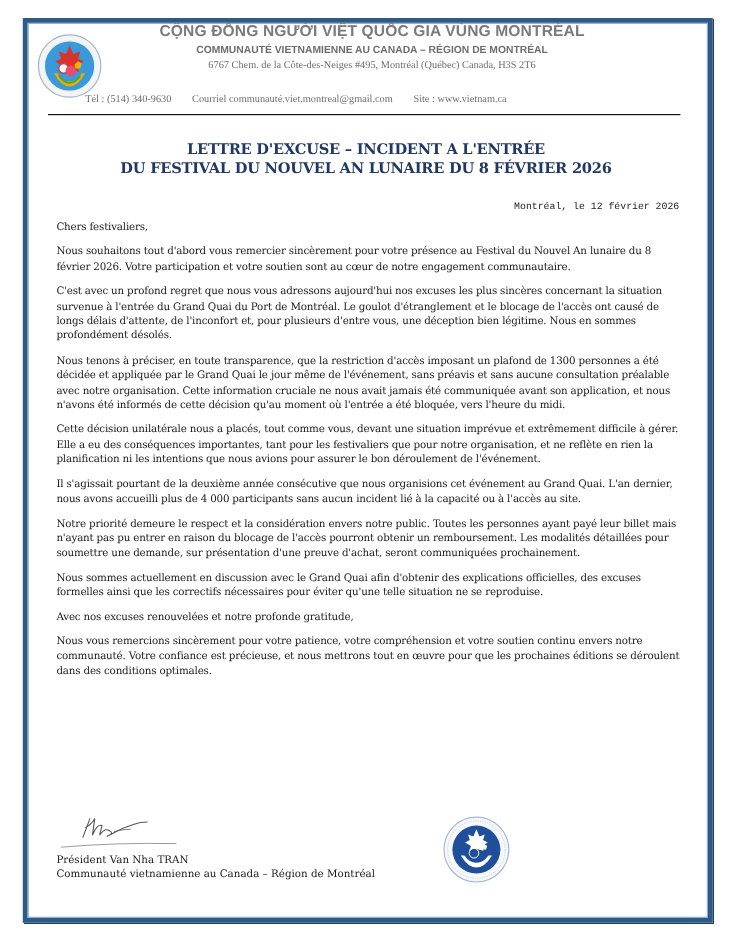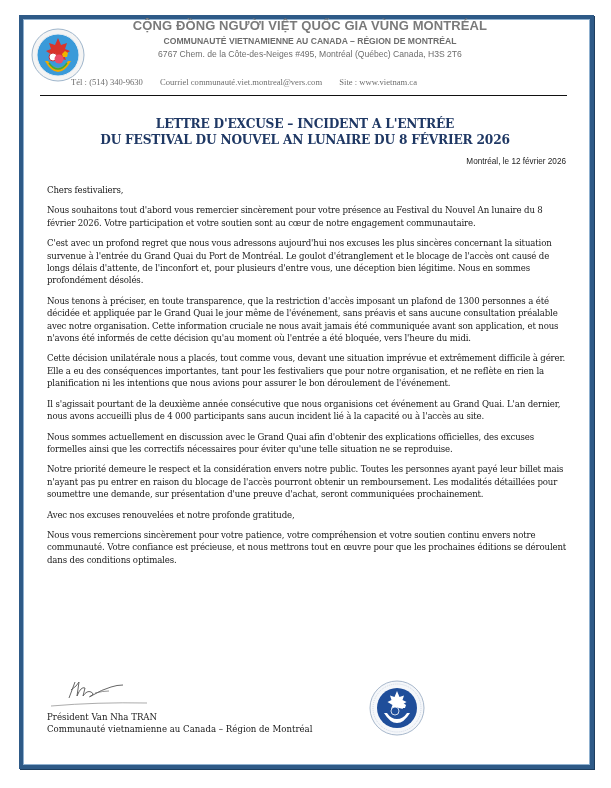--- a/index.html
+++ b/index.html
@@ -12,35 +12,35 @@
   }
   .logo-top {
     position: absolute; left: 31px; top: 28px; width: 54px; height: 54px;
   }
   .header {
     position: absolute; left: 60px; top: 18px; width: 500px; text-align: center;
     font-family: "Liberation Sans", sans-serif; color: #6b6b6b;
   }
   .h-line1 { font-size: 13px; font-weight: bold; color: #7a7a7a; letter-spacing: 0.1px; line-height: 16px; }
   .h-line2 { font-size: 8.6px; font-weight: bold; color: #6d6d6d; line-height: 13px; margin-top: 1px; }
-  .h-line3 { font-family: Liberation Sans, sans-serif; font-size: 8.6px; color: #6d6d6d; line-height: 12px; }
+  .h-line3 { font-family: Liberation Serif, serif; font-size: 8.6px; color: #6d6d6d; line-height: 12px; }
   .h-line4 {
     position: absolute; left: 71px; top: 77px; width: 460px;
     font-family: "Liberation Serif", serif; font-size: 8.6px; color: #6d6d6d; white-space: nowrap;
   }
   .h-line4 span { margin-right: 15px; margin-top: 24px; }
   .rule { position: absolute; left: 40px; top: 95px; width: 527px; height: 1px; background: #111; }
   .title {
     position: absolute; left: 40px; top: 116px; width: 530px; text-align: center;
     font-family: "DejaVu Serif", serif; font-weight: bold; color: #1f3864;
     font-size: 12.2px; line-height: 16px; letter-spacing: -0.2px;
   }
   .date {
-    position: absolute; right: 45px; top: 157px;
-    font-family: Liberation Sans, sans-serif; font-size: 8.2px; color: #222;
+    position: absolute; right: 45px; top: 168px;
+    font-family: Liberation Mono, monospace; font-size: 8.2px; color: #222;
   }
   .body {
     position: absolute; left: 47px; top: 184px; width: 520px;
     font-family: "DejaVu Serif", serif; font-size: 8.6px; line-height: 12.4px; color: #1a1a1a;
     letter-spacing: -0.15px;
   }
   .body p { margin: 0 0 8px 0; }
   .signature { position: absolute; left: 47px; top: 676px; width: 110px; height: 32px; }
   .sig-block {
     position: absolute; left: 47px; top: 711px;
@@ -65,41 +65,41 @@
   <path d="M18 35 Q22 41 27 41 Q32 41 36 35" fill="none" stroke="#3cab3c" stroke-width="1.5"></path>
 </svg>
 
 <div class="header">
   <div class="h-line1">CỘNG ĐỒNG NGƯỜI VIỆT QUỐC GIA VÙNG MONTRÉAL</div>
   <div class="h-line2">COMMUNAUTÉ VIETNAMIENNE AU CANADA – RÉGION DE MONTRÉAL</div>
   <div class="h-line3">6767 Chem. de la Côte-des-Neiges #495, Montréal (Québec) Canada, H3S 2T6</div>
 </div>
 <div class="h-line4">
   <span>Tél : (514) 340-9630</span>
-  <span>Courriel communauté.viet.montreal@vers.com</span>
+  <span>Courriel communauté.viet.montreal@gmail.com</span>
   <span>Site : www.vietnam.ca</span>
 </div>
 <div class="rule"></div>
 
 <div class="title">
   <div>LETTRE D'EXCUSE – INCIDENT A L'ENTRÉE</div>
   <div>DU FESTIVAL DU NOUVEL AN LUNAIRE DU 8 FÉVRIER 2026</div>
 </div>
 
 <div class="date">Montréal, le 12 février 2026</div>
 
 <div class="body">
   <p>Chers festivaliers,</p>
   <p>Nous souhaitons tout d'abord vous remercier sincèrement pour votre présence au Festival du Nouvel An lunaire du 8 février 2026. Votre participation et votre soutien sont au cœur de notre engagement communautaire.</p>
   <p>C'est avec un profond regret que nous vous adressons aujourd'hui nos excuses les plus sincères concernant la situation survenue à l'entrée du Grand Quai du Port de Montréal. Le goulot d'étranglement et le blocage de l'accès ont causé de longs délais d'attente, de l'inconfort et, pour plusieurs d'entre vous, une déception bien légitime. Nous en sommes profondément désolés.</p>
   <p>Nous tenons à préciser, en toute transparence, que la restriction d'accès imposant un plafond de 1300 personnes a été décidée et appliquée par le Grand Quai le jour même de l'événement, sans préavis et sans aucune consultation préalable avec notre organisation. Cette information cruciale ne nous avait jamais été communiquée avant son application, et nous n'avons été informés de cette décision qu'au moment où l'entrée a été bloquée, vers l'heure du midi.</p>
   <p>Cette décision unilatérale nous a placés, tout comme vous, devant une situation imprévue et extrêmement difficile à gérer. Elle a eu des conséquences importantes, tant pour les festivaliers que pour notre organisation, et ne reflète en rien la planification ni les intentions que nous avions pour assurer le bon déroulement de l'événement.</p>
   <p>Il s'agissait pourtant de la deuxième année consécutive que nous organisions cet événement au Grand Quai. L'an dernier, nous avons accueilli plus de 4 000 participants sans aucun incident lié à la capacité ou à l'accès au site.</p>
+  <p>Notre priorité demeure le respect et la considération envers notre public. Toutes les personnes ayant payé leur billet mais n'ayant pas pu entrer en raison du blocage de l'accès pourront obtenir un remboursement. Les modalités détaillées pour soumettre une demande, sur présentation d'une preuve d'achat, seront communiquées prochainement.</p>
   <p>Nous sommes actuellement en discussion avec le Grand Quai afin d'obtenir des explications officielles, des excuses formelles ainsi que les correctifs nécessaires pour éviter qu'une telle situation ne se reproduise.</p>
-  <p>Notre priorité demeure le respect et la considération envers notre public. Toutes les personnes ayant payé leur billet mais n'ayant pas pu entrer en raison du blocage de l'accès pourront obtenir un remboursement. Les modalités détaillées pour soumettre une demande, sur présentation d'une preuve d'achat, seront communiquées prochainement.</p>
   <p>Avec nos excuses renouvelées et notre profonde gratitude,</p>
   <p>Nous vous remercions sincèrement pour votre patience, votre compréhension et votre soutien continu envers notre communauté. Votre confiance est précieuse, et nous mettrons tout en œuvre pour que les prochaines éditions se déroulent dans des conditions optimales.</p>
 </div>
 
 <svg class="signature" viewBox="0 0 110 32">
   <path d="M22 22 L28 6 M24 14 Q30 10 32 6 L30 20 Q34 10 38 12 L36 20 Q40 14 44 16 Q48 18 44 20 Q40 22 46 19 Q54 14 64 11 Q70 9 76 9" fill="none" stroke="#555" stroke-width="0.9"></path>
   <path d="M48 17 Q56 15 62 15" fill="none" stroke="#666" stroke-width="0.7"></path>
   <path d="M4 30 Q50 26 100 27" fill="none" stroke="#888" stroke-width="0.7"></path>
 </svg>
 

